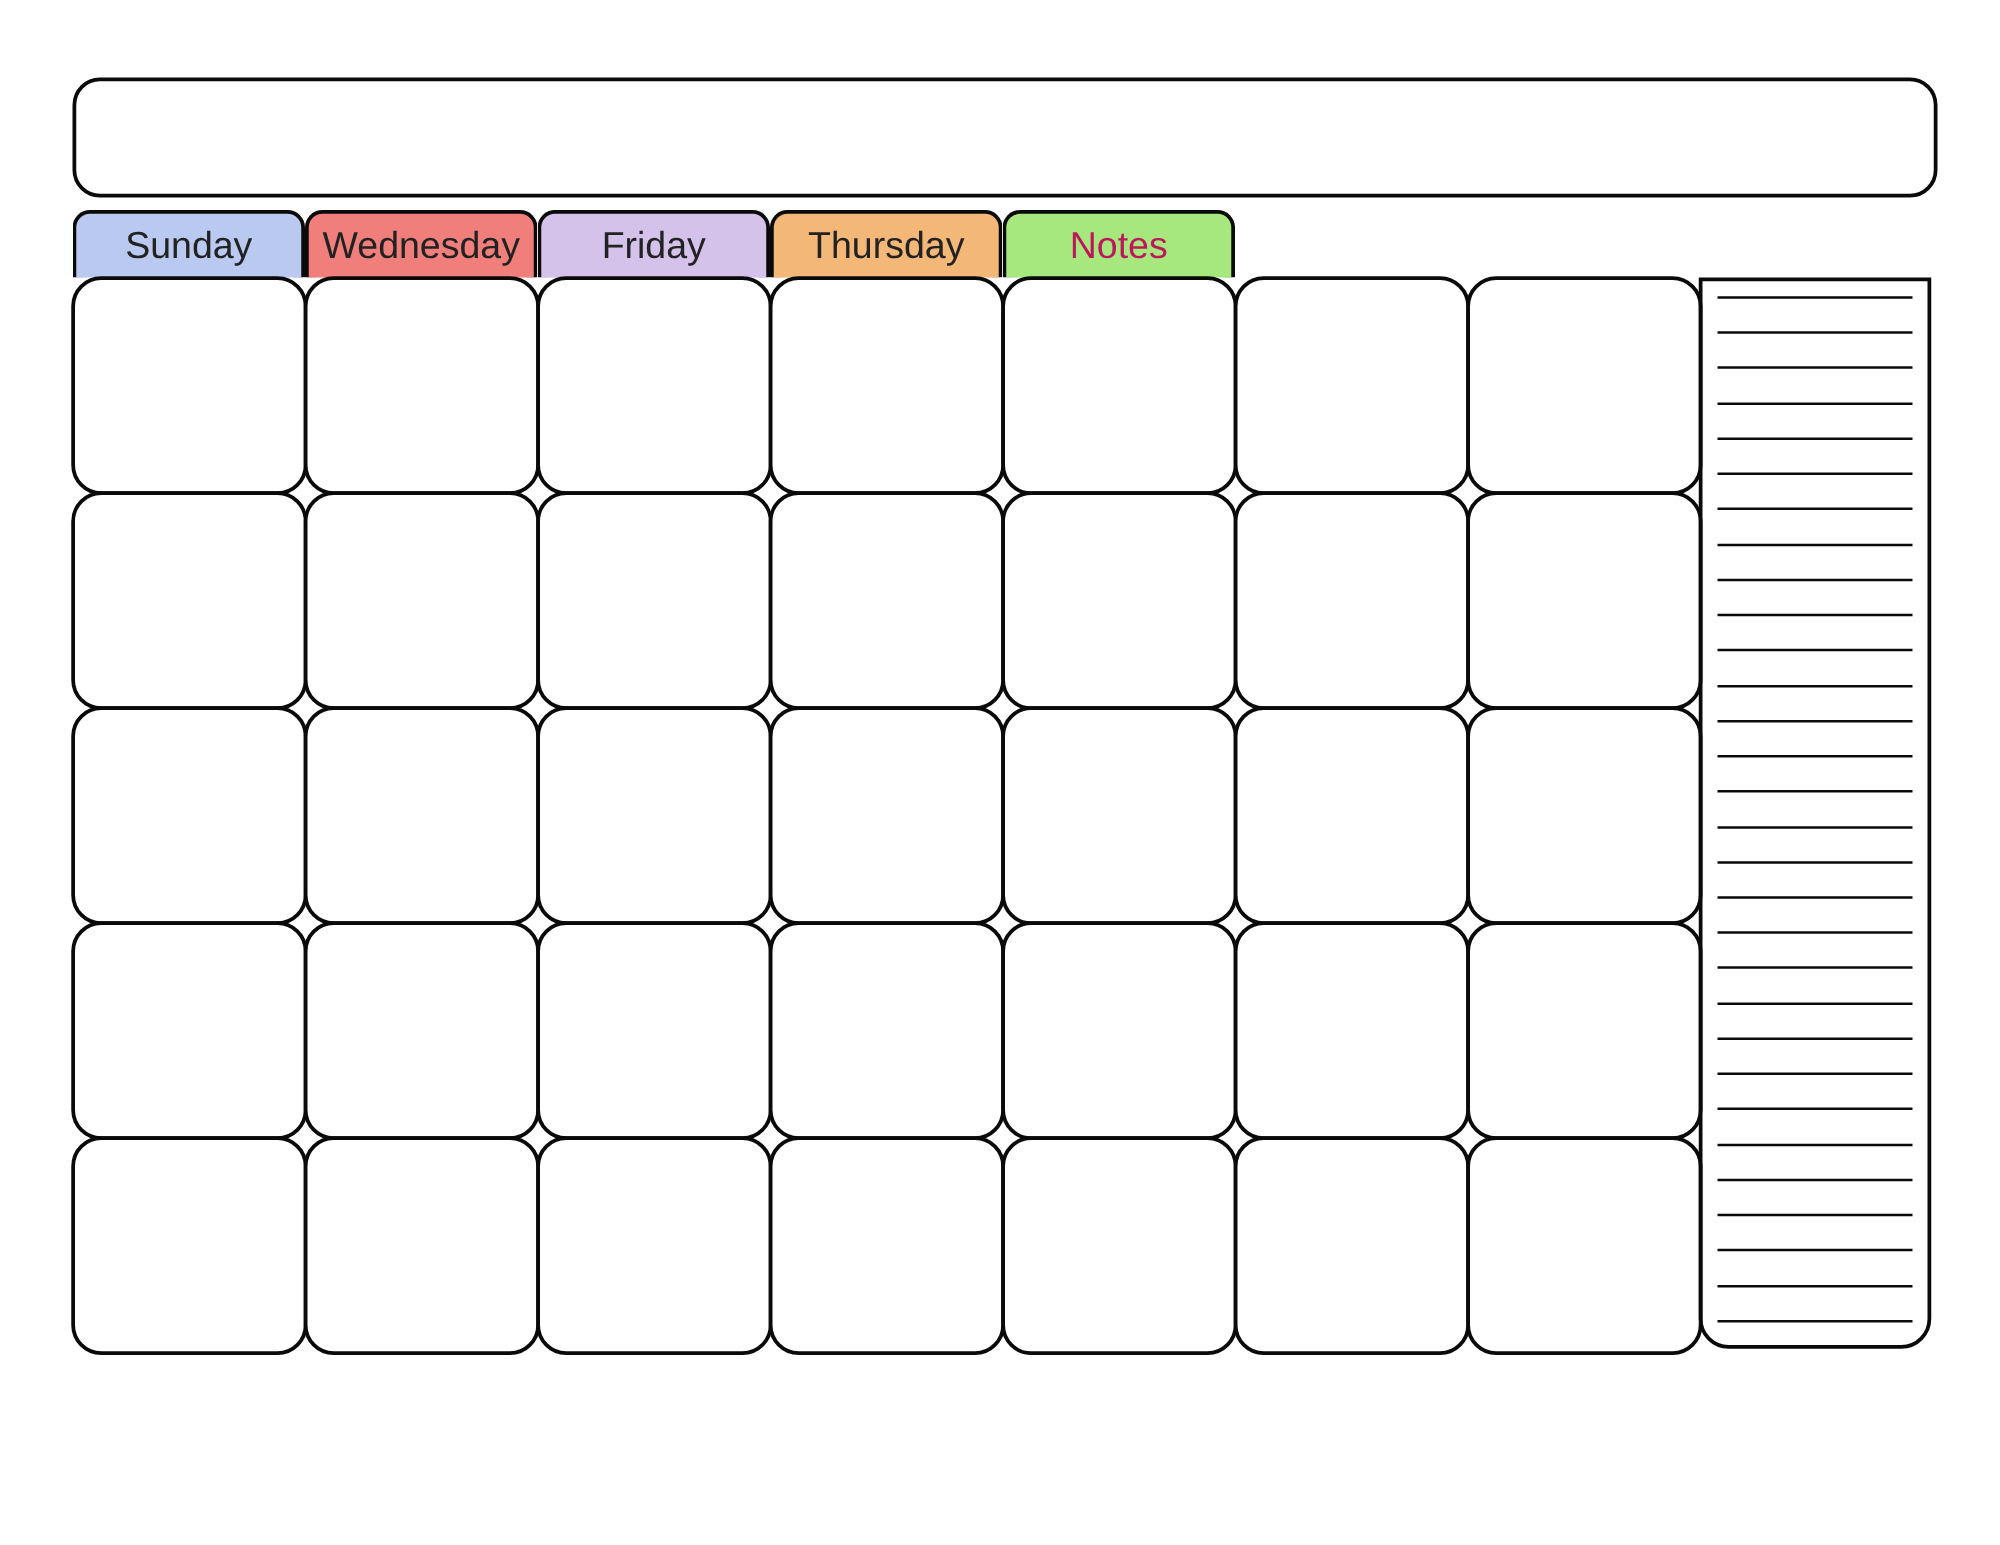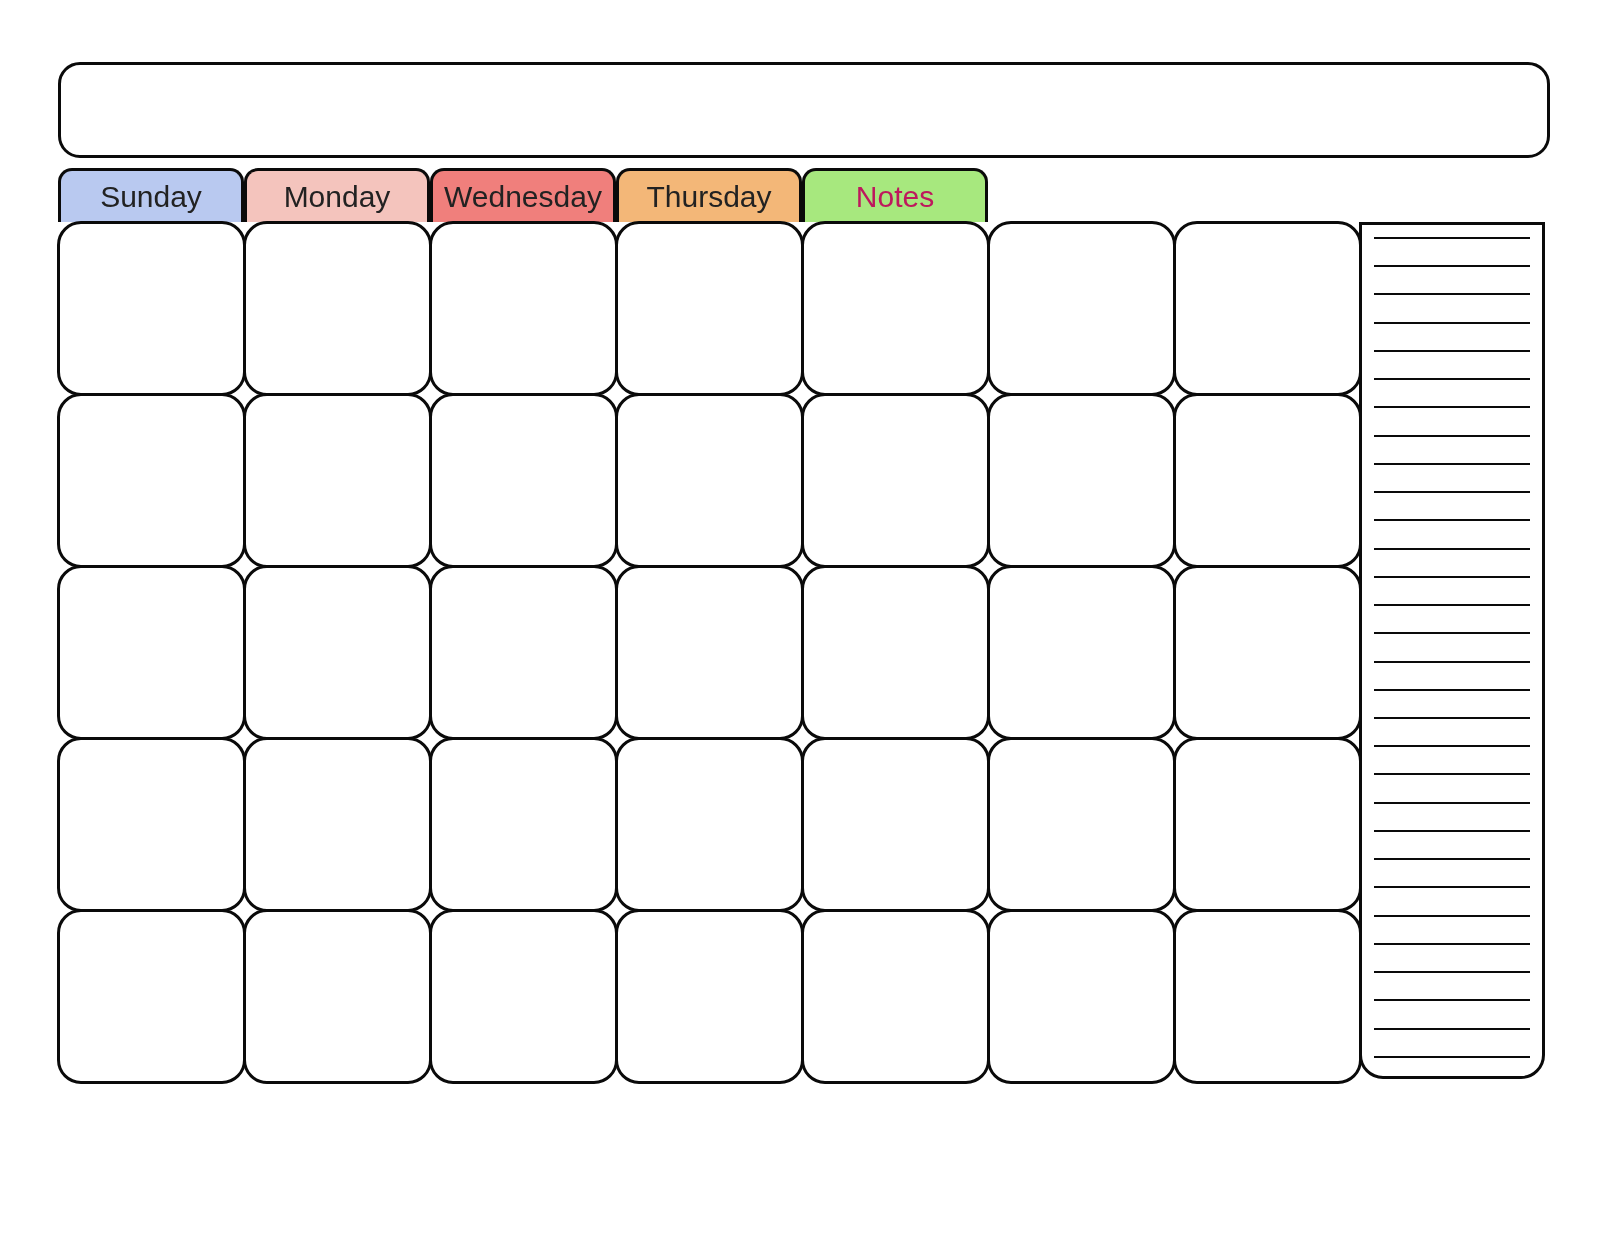--- a/index.html
+++ b/index.html
@@ -99,25 +99,25 @@
   <div class="sheet">
 
     <div class="title-box">
       <span></span>
     </div>
 
     <div class="headers">
       <div class="day-head" style="background:#b9c9f0">
         <span>Sunday</span>
       </div>
-      <div class="day-head" style="background:#f4c4bd">
-        <span>Monday</span>
-      </div>
       <div class="day-head" style="background:#f07f7c">
         <span>Wednesday</span>
+      </div>
+      <div class="day-head" style="background:#d4c2eb">
+        <span>Friday</span>
       </div>
       <div class="day-head" style="background:#f3b778">
         <span>Thursday</span>
       </div>
       <div class="notes-head" style="background:#a7e87e">
         <span>Notes</span>
       </div>
     </div>
 
     <div class="body-row">

